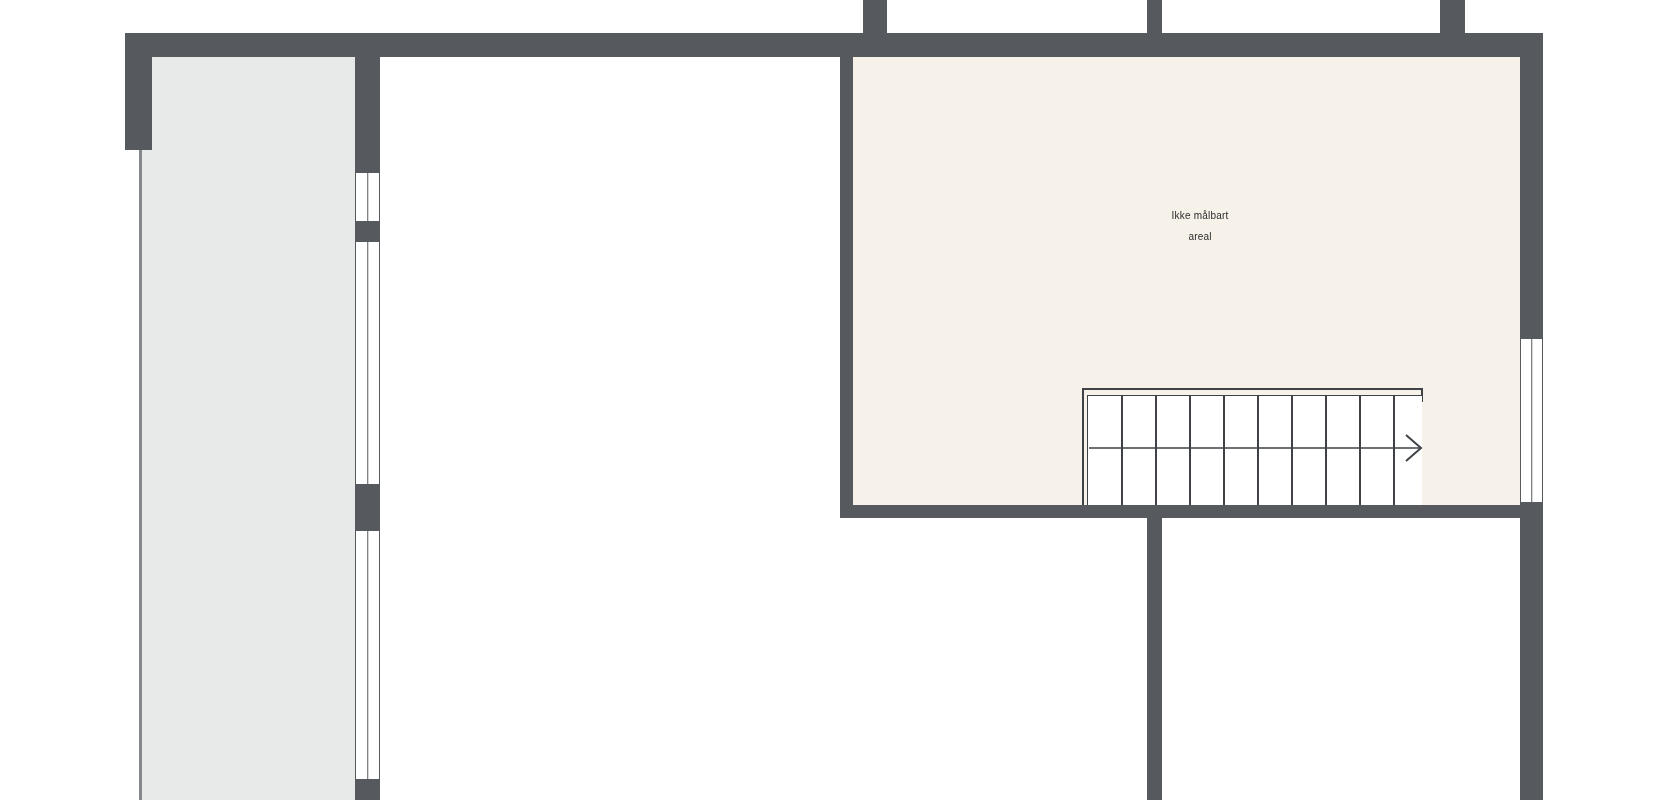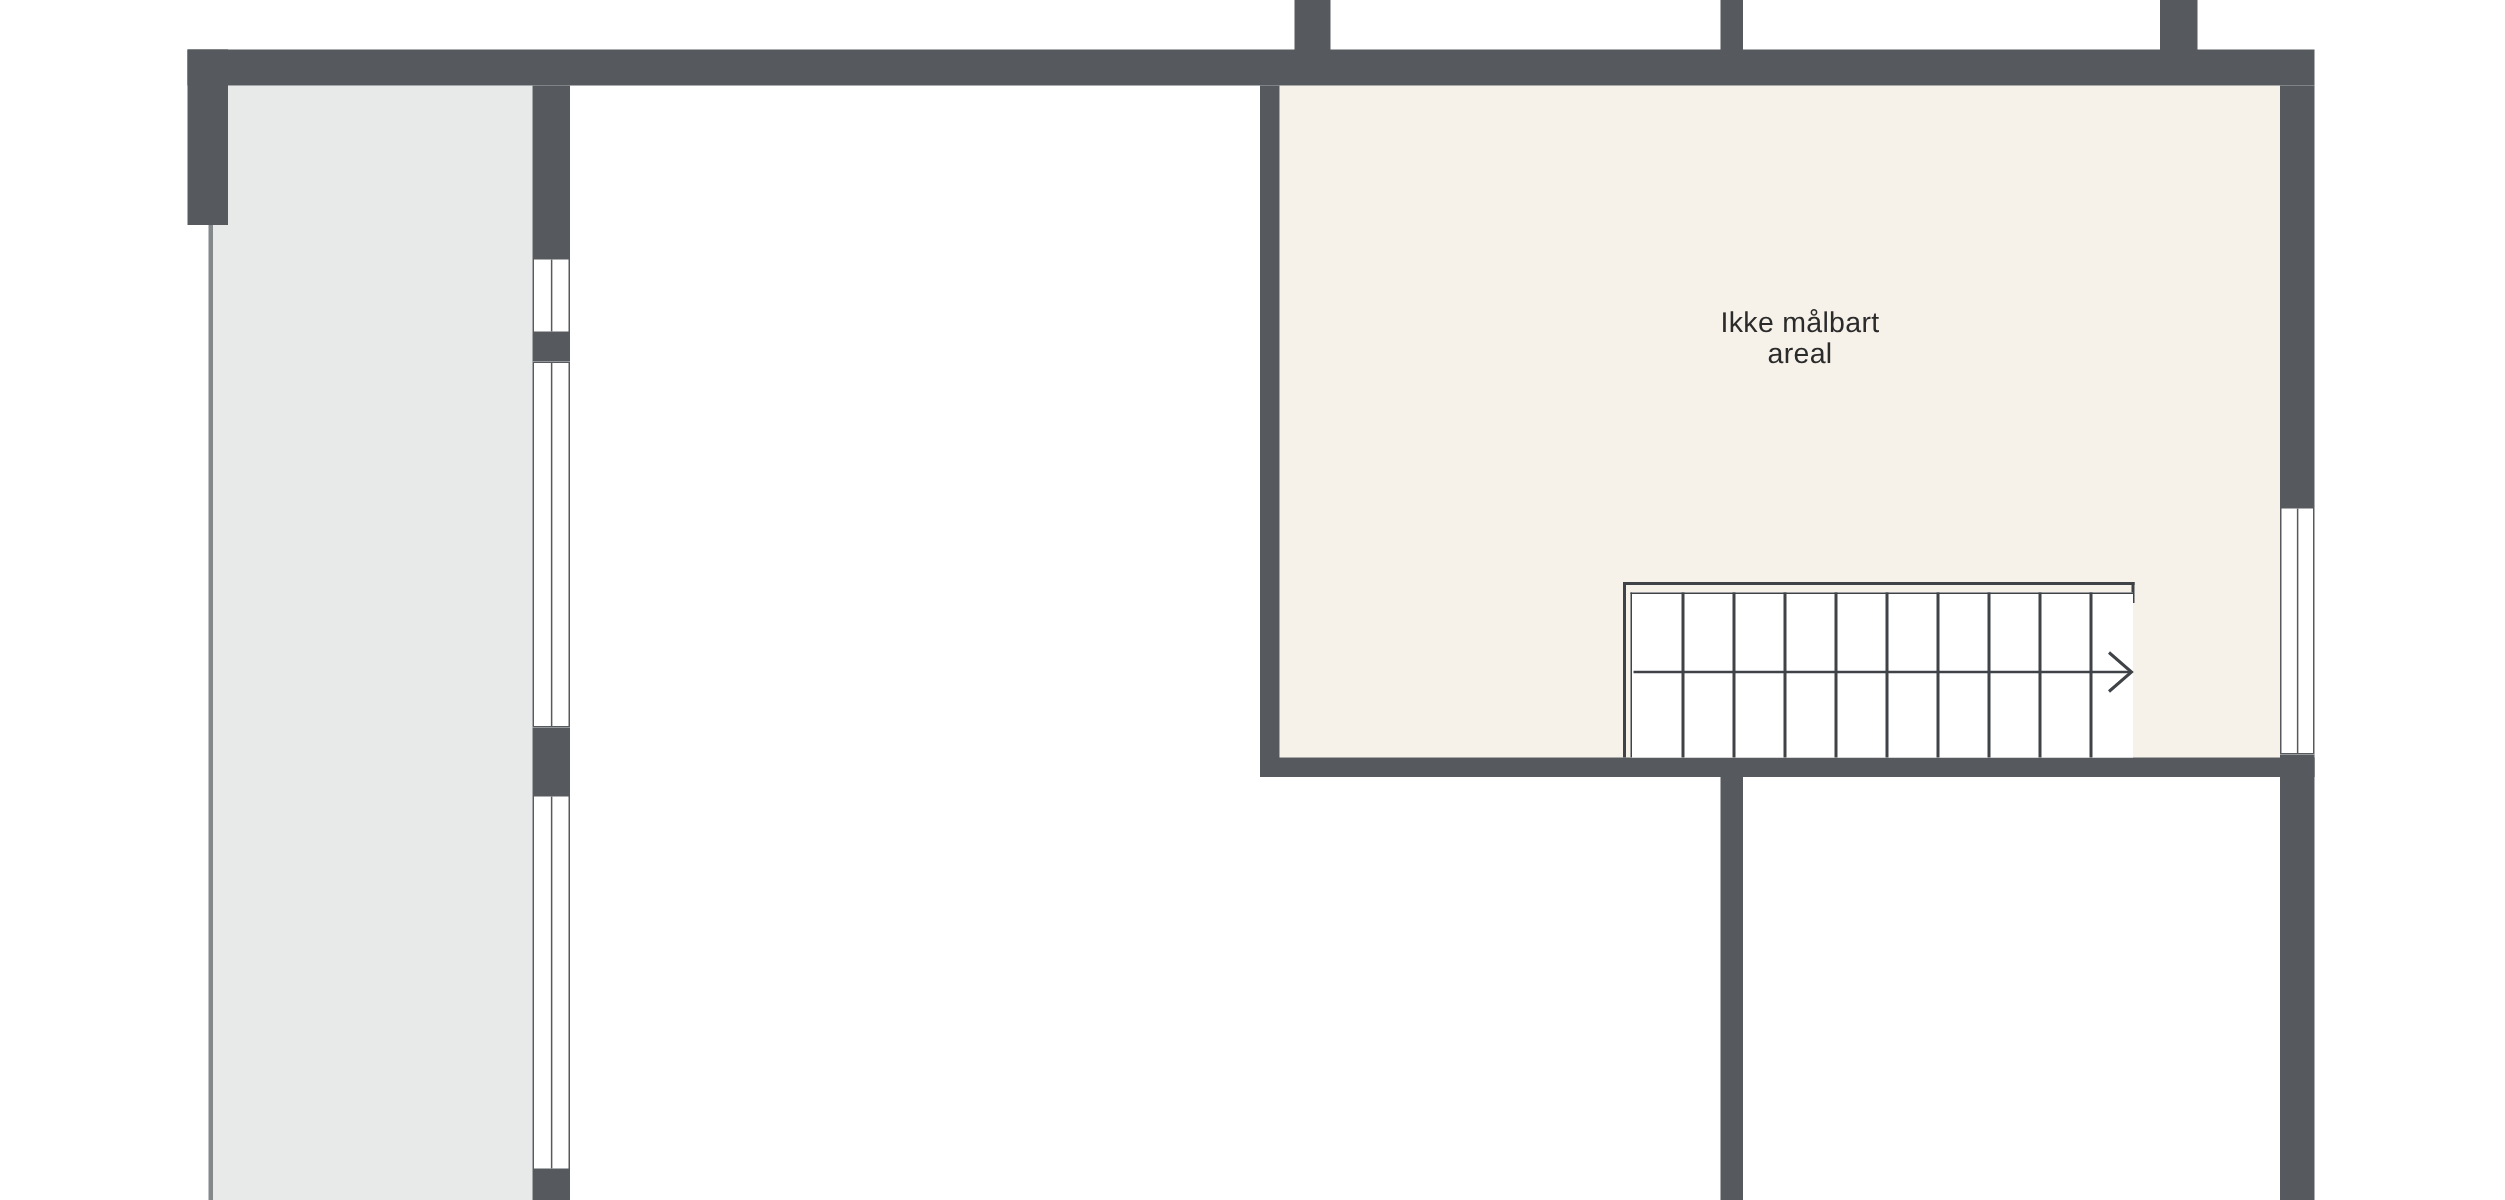--- a/index.html
+++ b/index.html
@@ -15,21 +15,21 @@
     overflow: hidden;
     font-family: "Liberation Sans", sans-serif;
   }
   .abs { position: absolute; }
   .room-label {
     position: absolute;
     left: 1100px;
     top: 205px;
     width: 200px;
     text-align: center;
-    font-size: 19px;
+    font-size: 10px;
     line-height: 21px;
     color: #2b2b2b;
     letter-spacing: 0.2px;
     z-index: 5;
   }
   .walkline-svg {
     position: absolute;
     left: 1087px;
     top: 430px;
     width: 340px;

